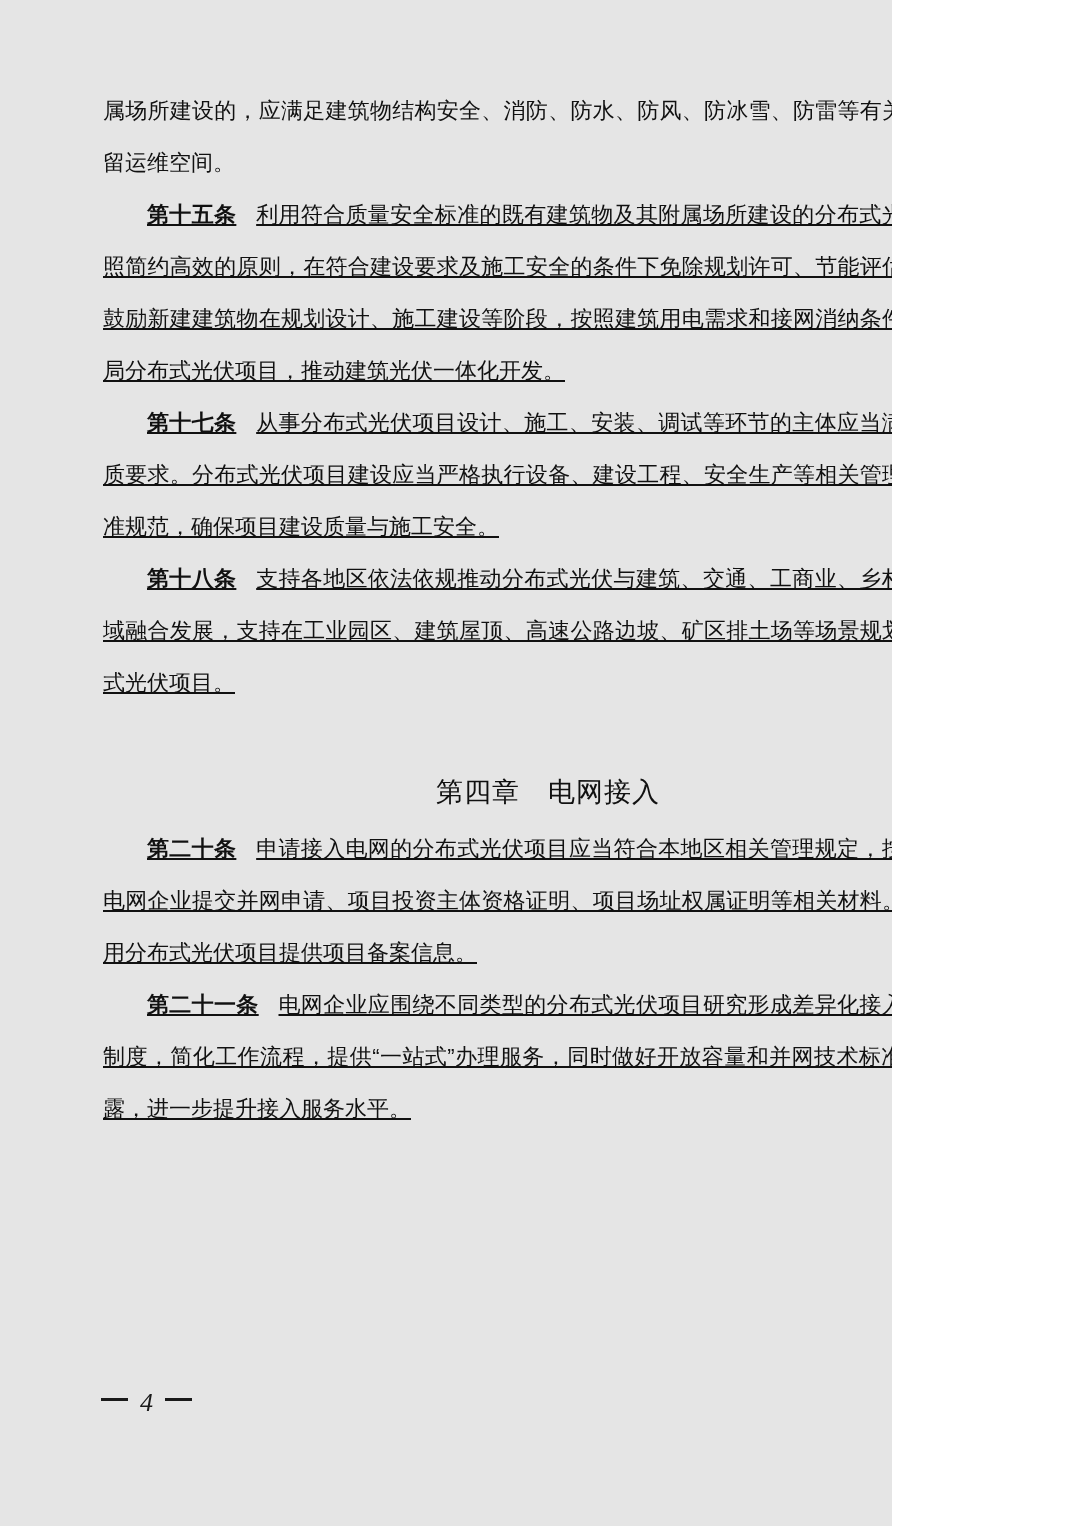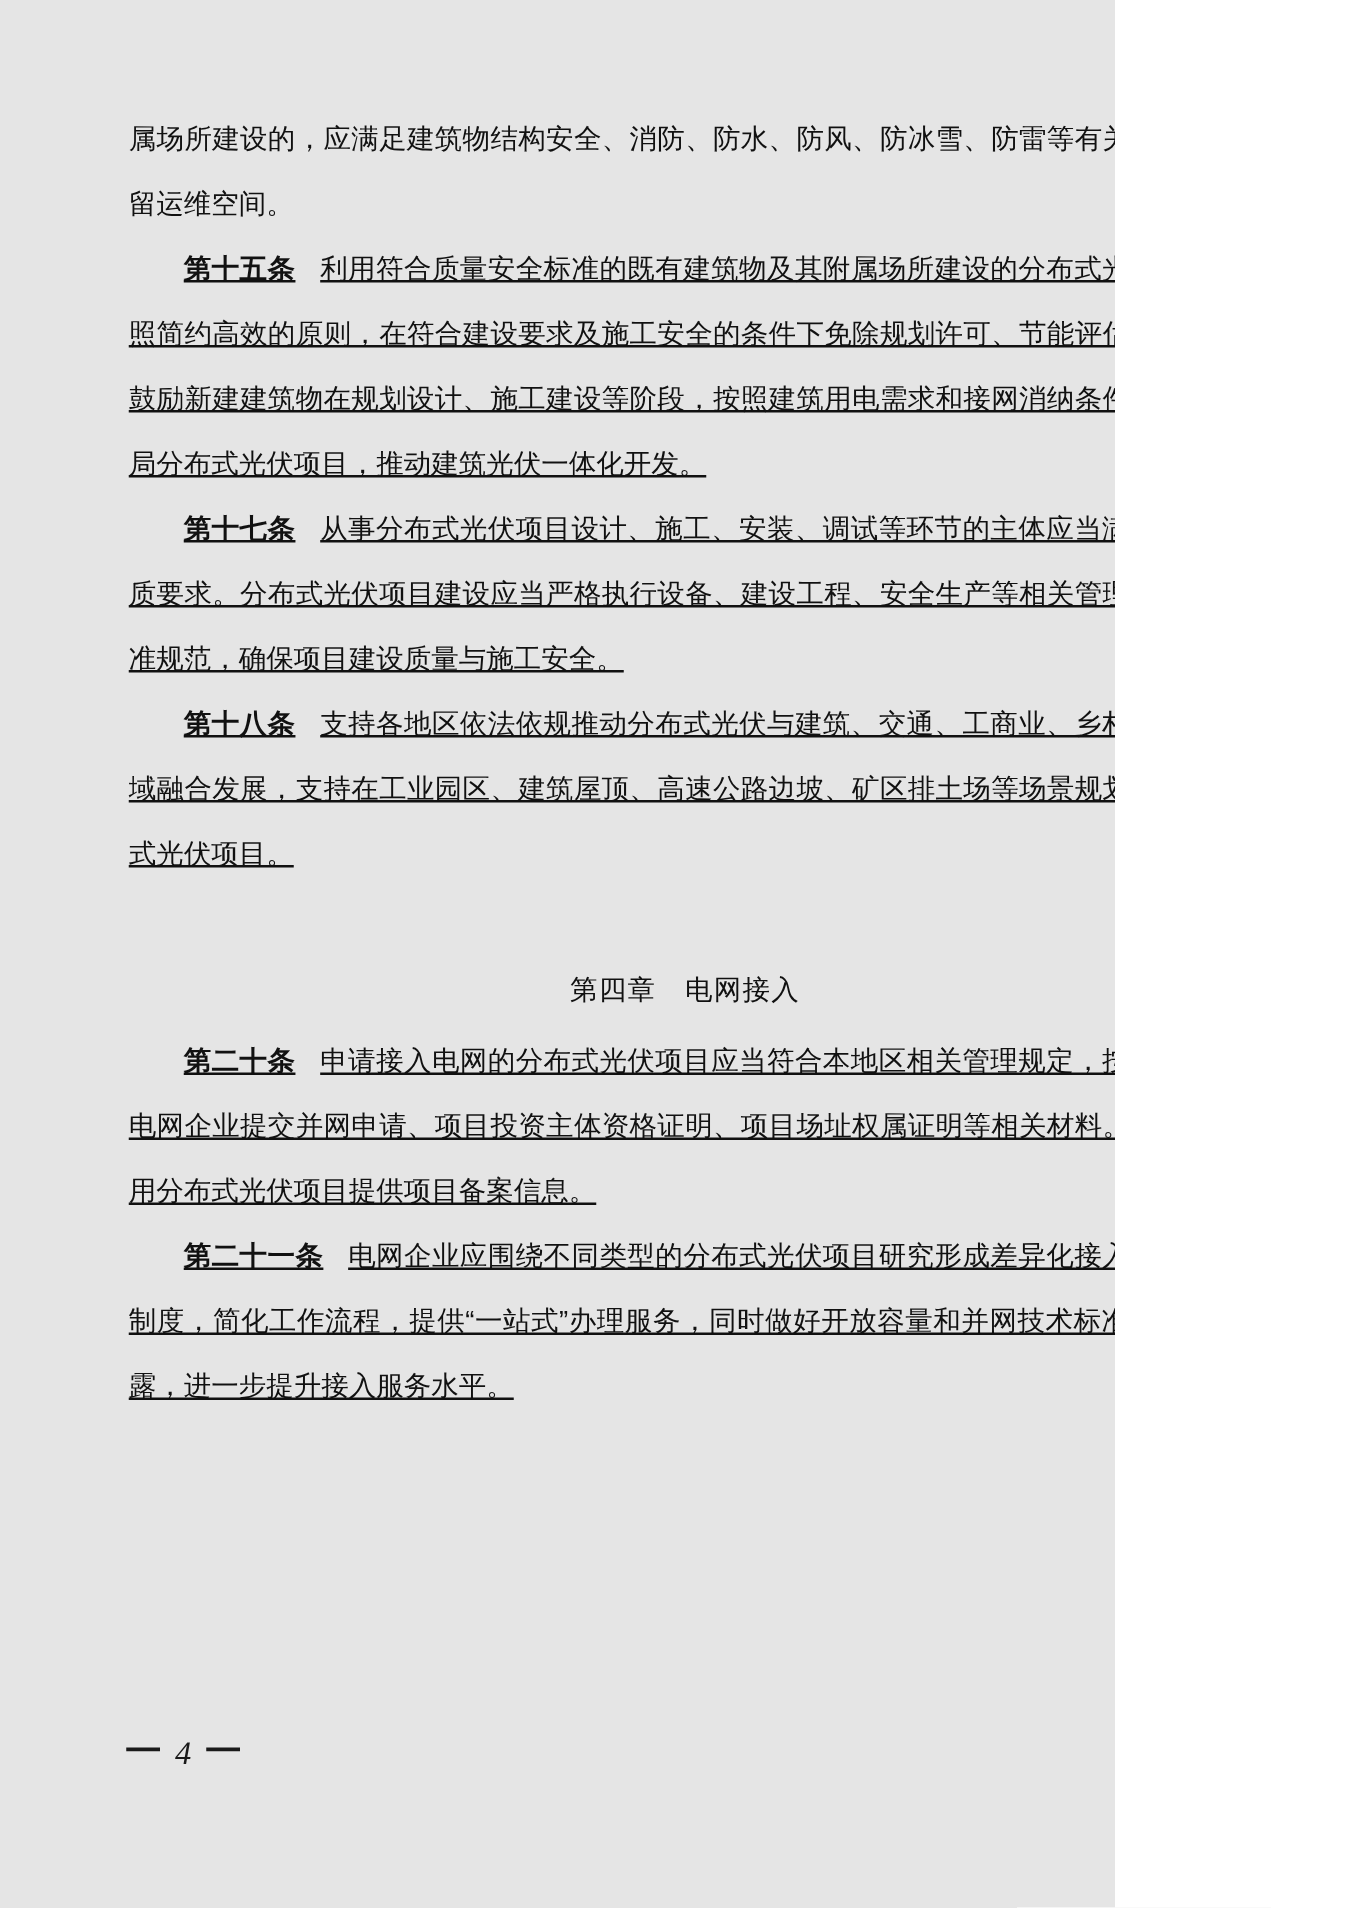--- a/index.html
+++ b/index.html
@@ -36,21 +36,21 @@
   .para.indent {
     text-indent: 2em;
     text-decoration: underline;
   }
   .article-label {
     font-weight: 800;
     margin-right: 0.9em;
   }
   .chapter-heading {
     margin: 52px 0 0 0;
-    font-size: 22px;
+    font-size: 27px;
     line-height: 62px;
     text-align: center;
     font-weight: 500;
     letter-spacing: 1px;
     color: #111111;
   }
   .page-footer {
     position: absolute;
     left: 101px;
     top: 1389px;

